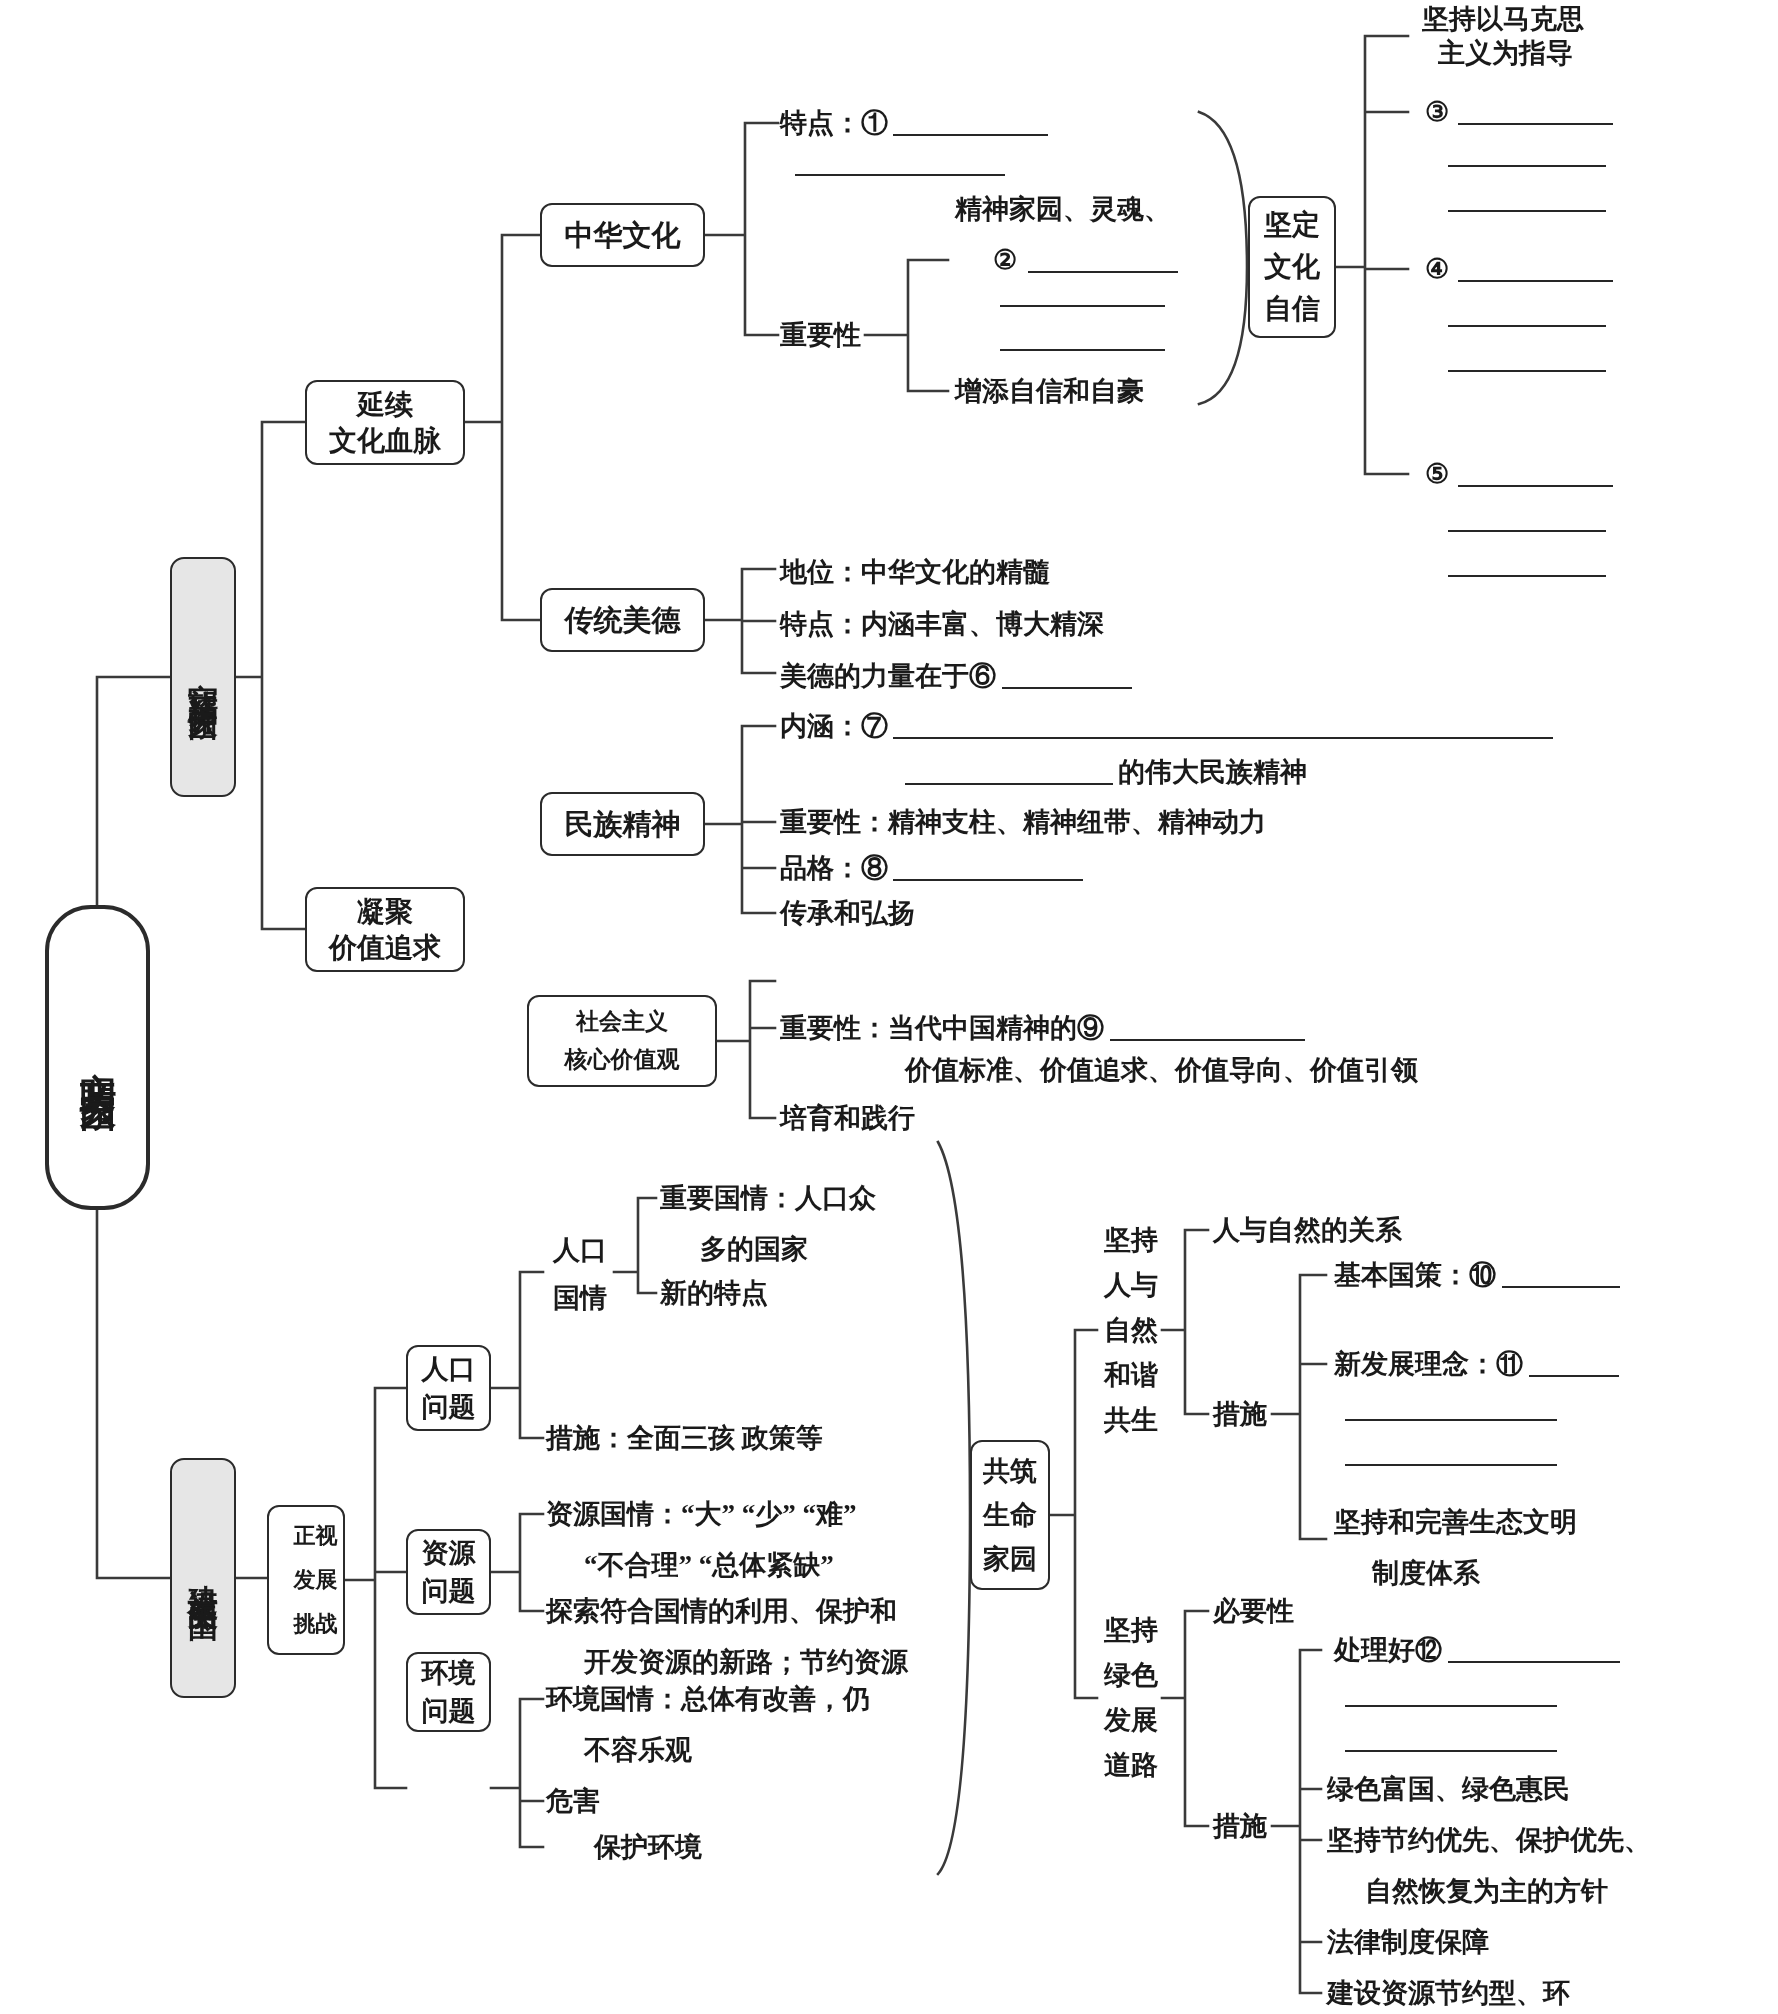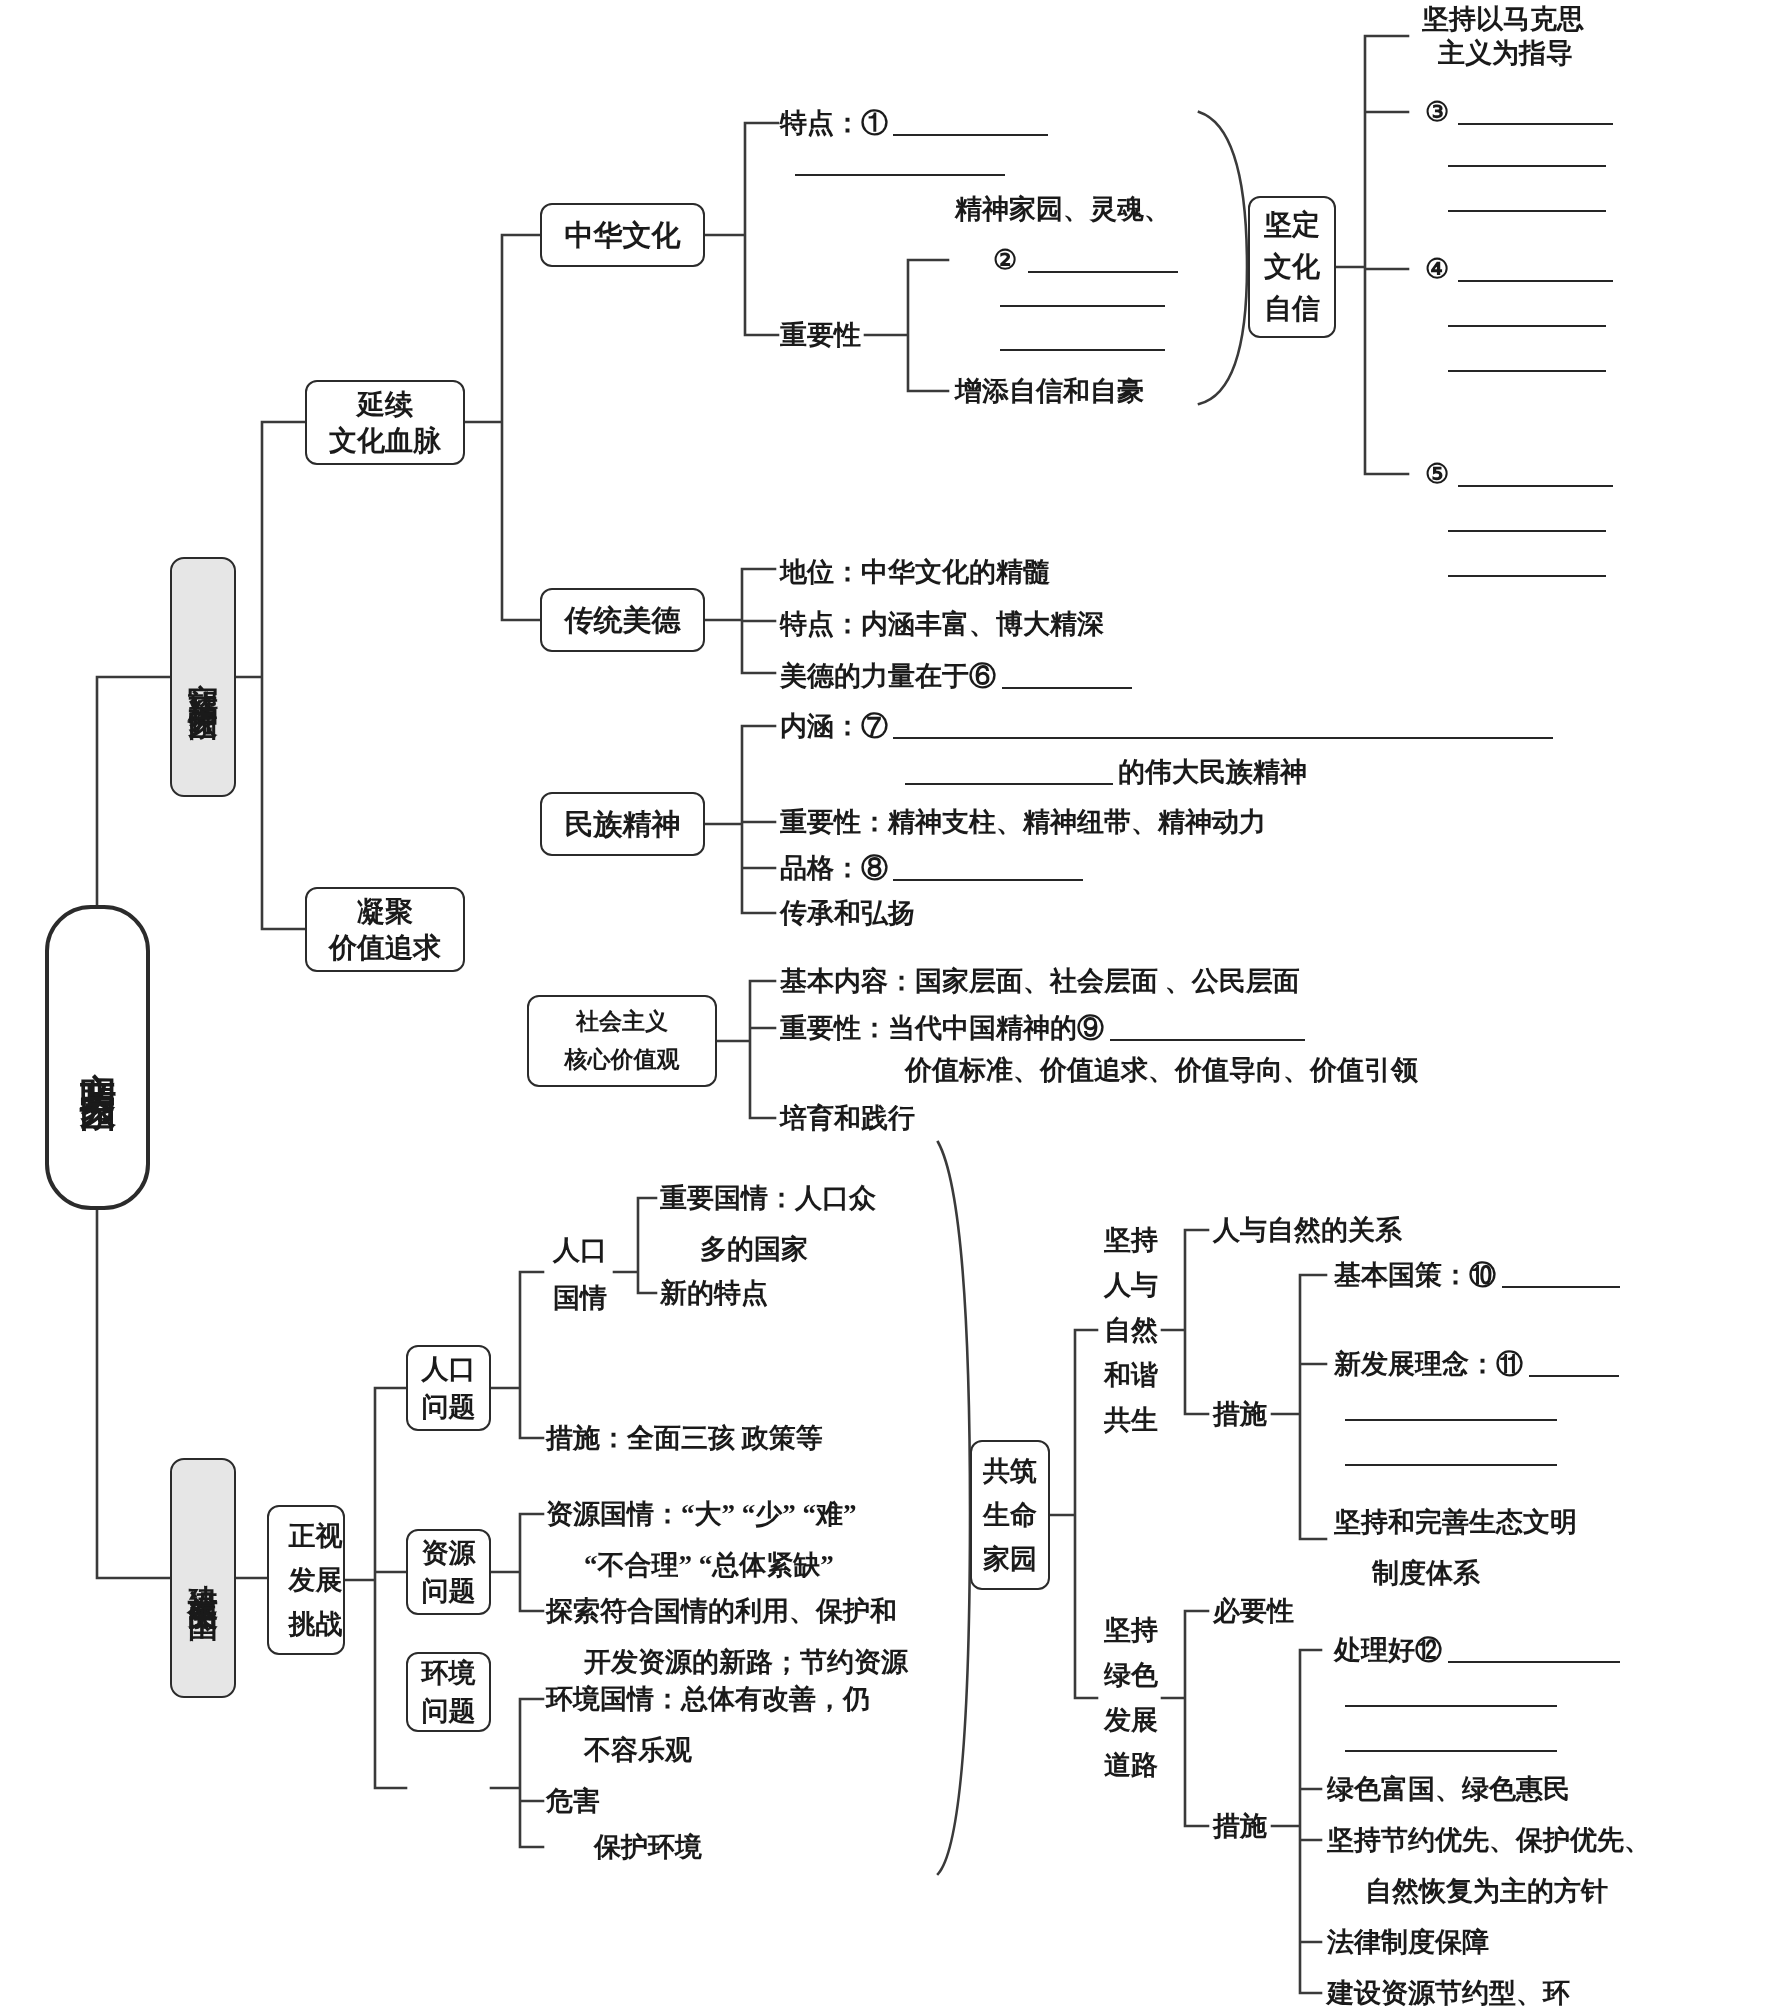--- a/index.html
+++ b/index.html
@@ -127,27 +127,26 @@
   <div class="t" style="left:1118px;top:755px;">的伟大民族精神</div>
   <div class="t" style="left:780px;top:805px;">重要性：精神支柱、精神纽带、精神动力</div>
   <div class="t" style="left:780px;top:851px;">品格：⑧</div>
   <div class="blank" style="left:893px;top:879px;width:190px;"></div>
   <div class="t" style="left:780px;top:896px;">传承和弘扬</div>
 
   <div class="box" style="left:527px;top:995px;width:190px;height:92px;font-size:23px;line-height:38px;">
     <span class="ln">社会主义</span>
     <span class="ln">核心价值观</span>
   </div>
-  <div class="t" style="left:780px;top:964px;">基本内容：国家层面、社会层面 、公民层面</div>
   <div class="t" style="left:780px;top:1011px;">重要性：当代中国精神的⑨</div>
   <div class="blank" style="left:1110px;top:1039px;width:195px;"></div>
   <div class="t" style="left:905px;top:1053px;">价值标准、价值追求、价值导向、价值引领</div>
   <div class="t" style="left:780px;top:1101px;">培育和践行</div>
 
-  <div class="box" style="left:267px;top:1505px;width:78px;height:150px;font-size:27px;line-height:44px;padding-left:19px;">
+  <div class="box" style="left:267px;top:1505px;width:78px;height:150px;font-size:22px;line-height:44px;padding-left:19px;">
     <span class="ln">正视</span>
     <span class="ln">发展</span>
     <span class="ln">挑战</span>
   </div>
 
   <div class="box" style="left:406px;top:1345px;width:85px;height:86px;font-size:27px;line-height:38px;">
     <span class="ln">人口</span>
     <span class="ln">问题</span>
   </div>
   <div class="stack" style="left:546px;top:1226px;width:68px;line-height:48px;">

